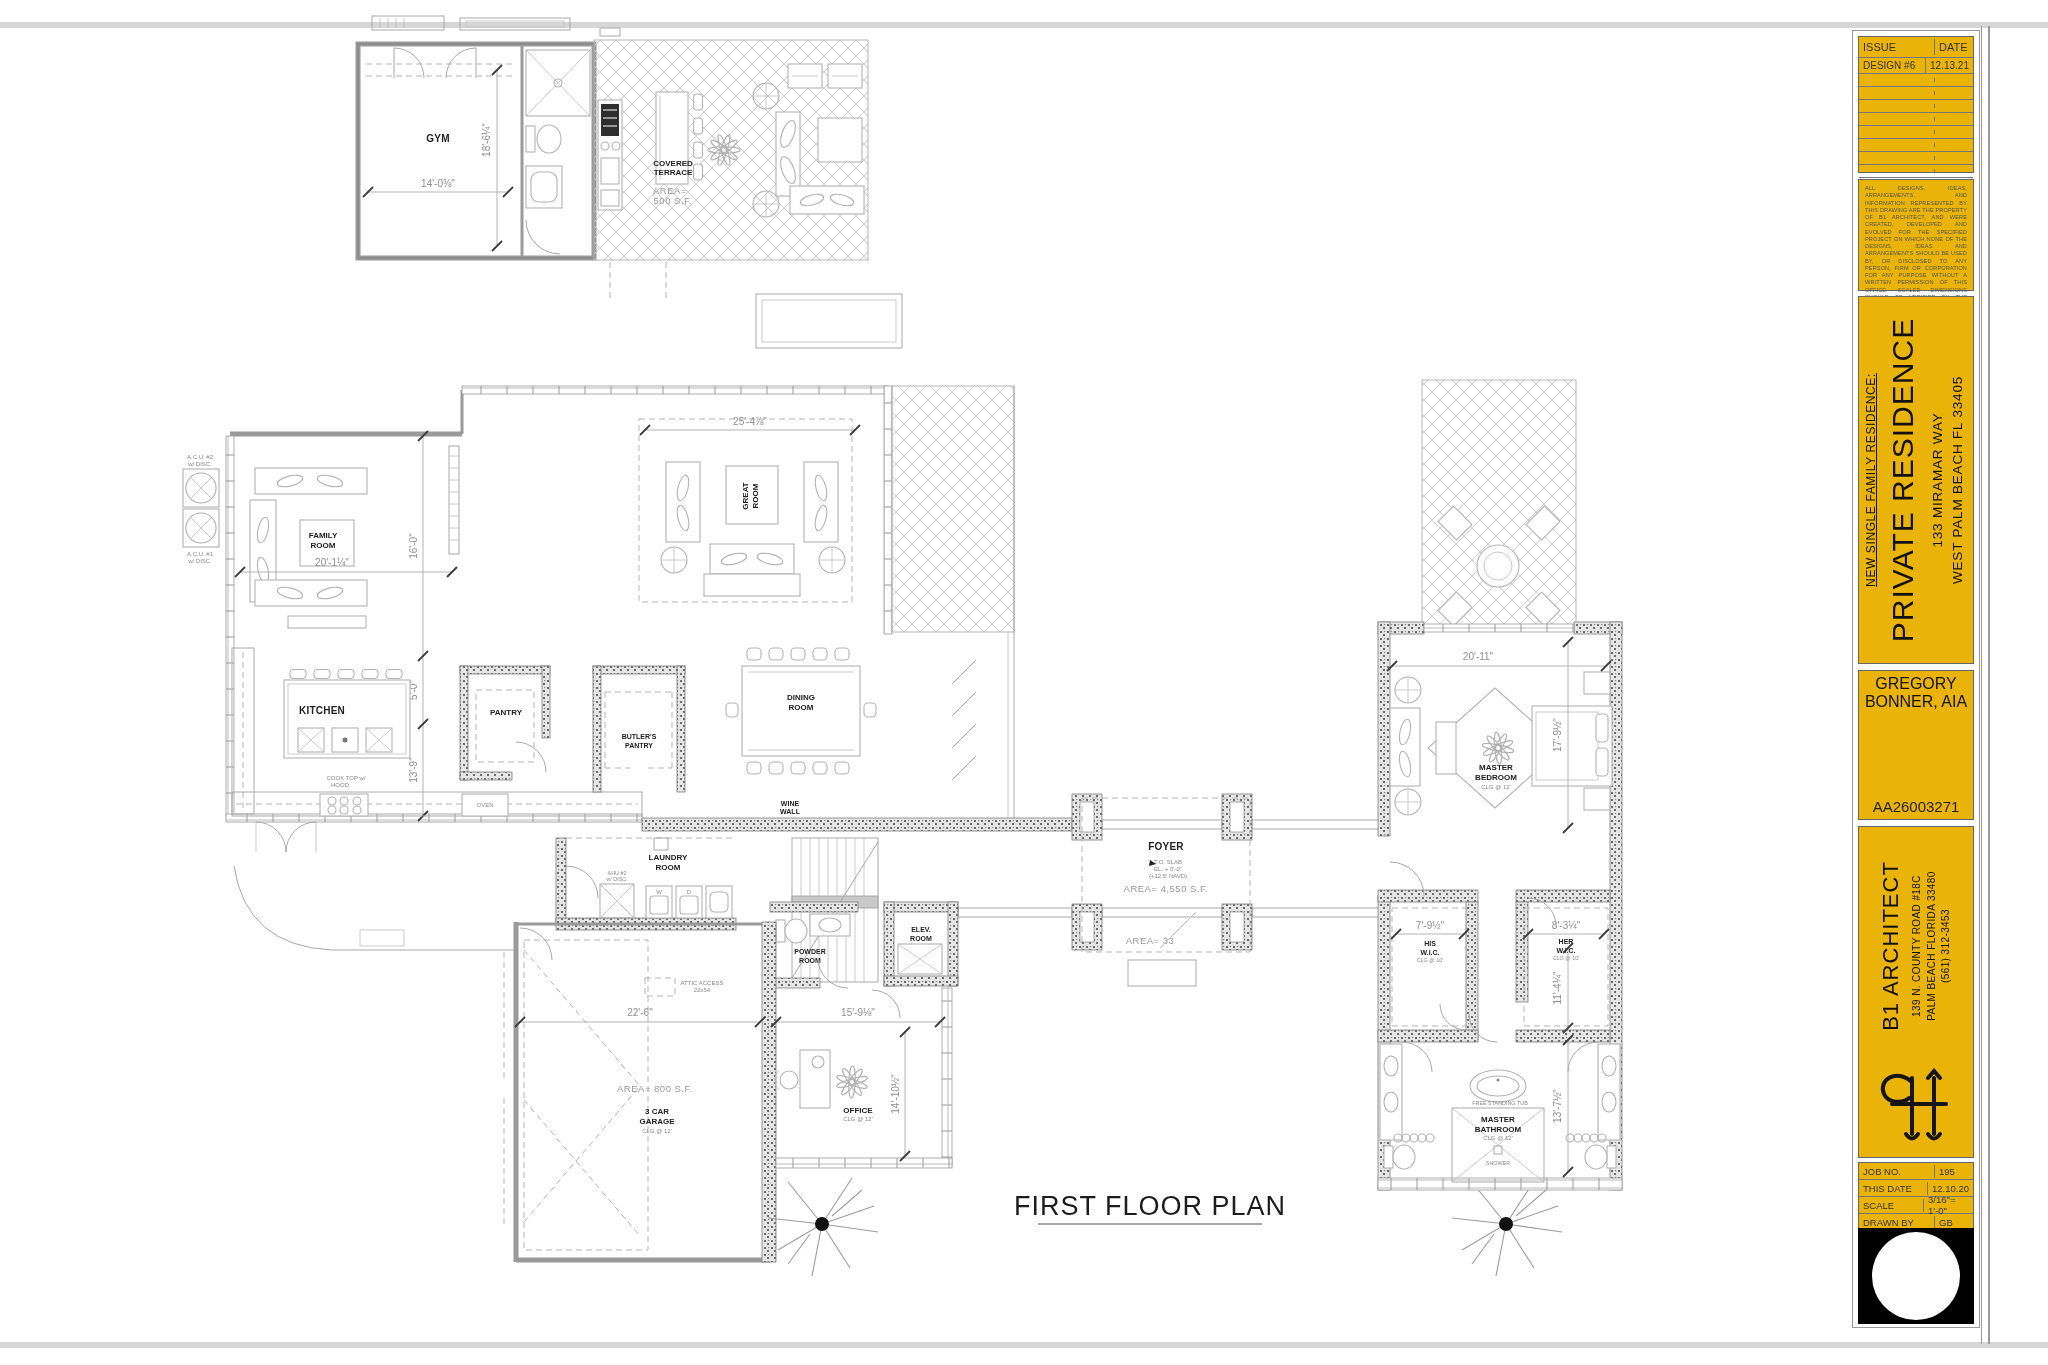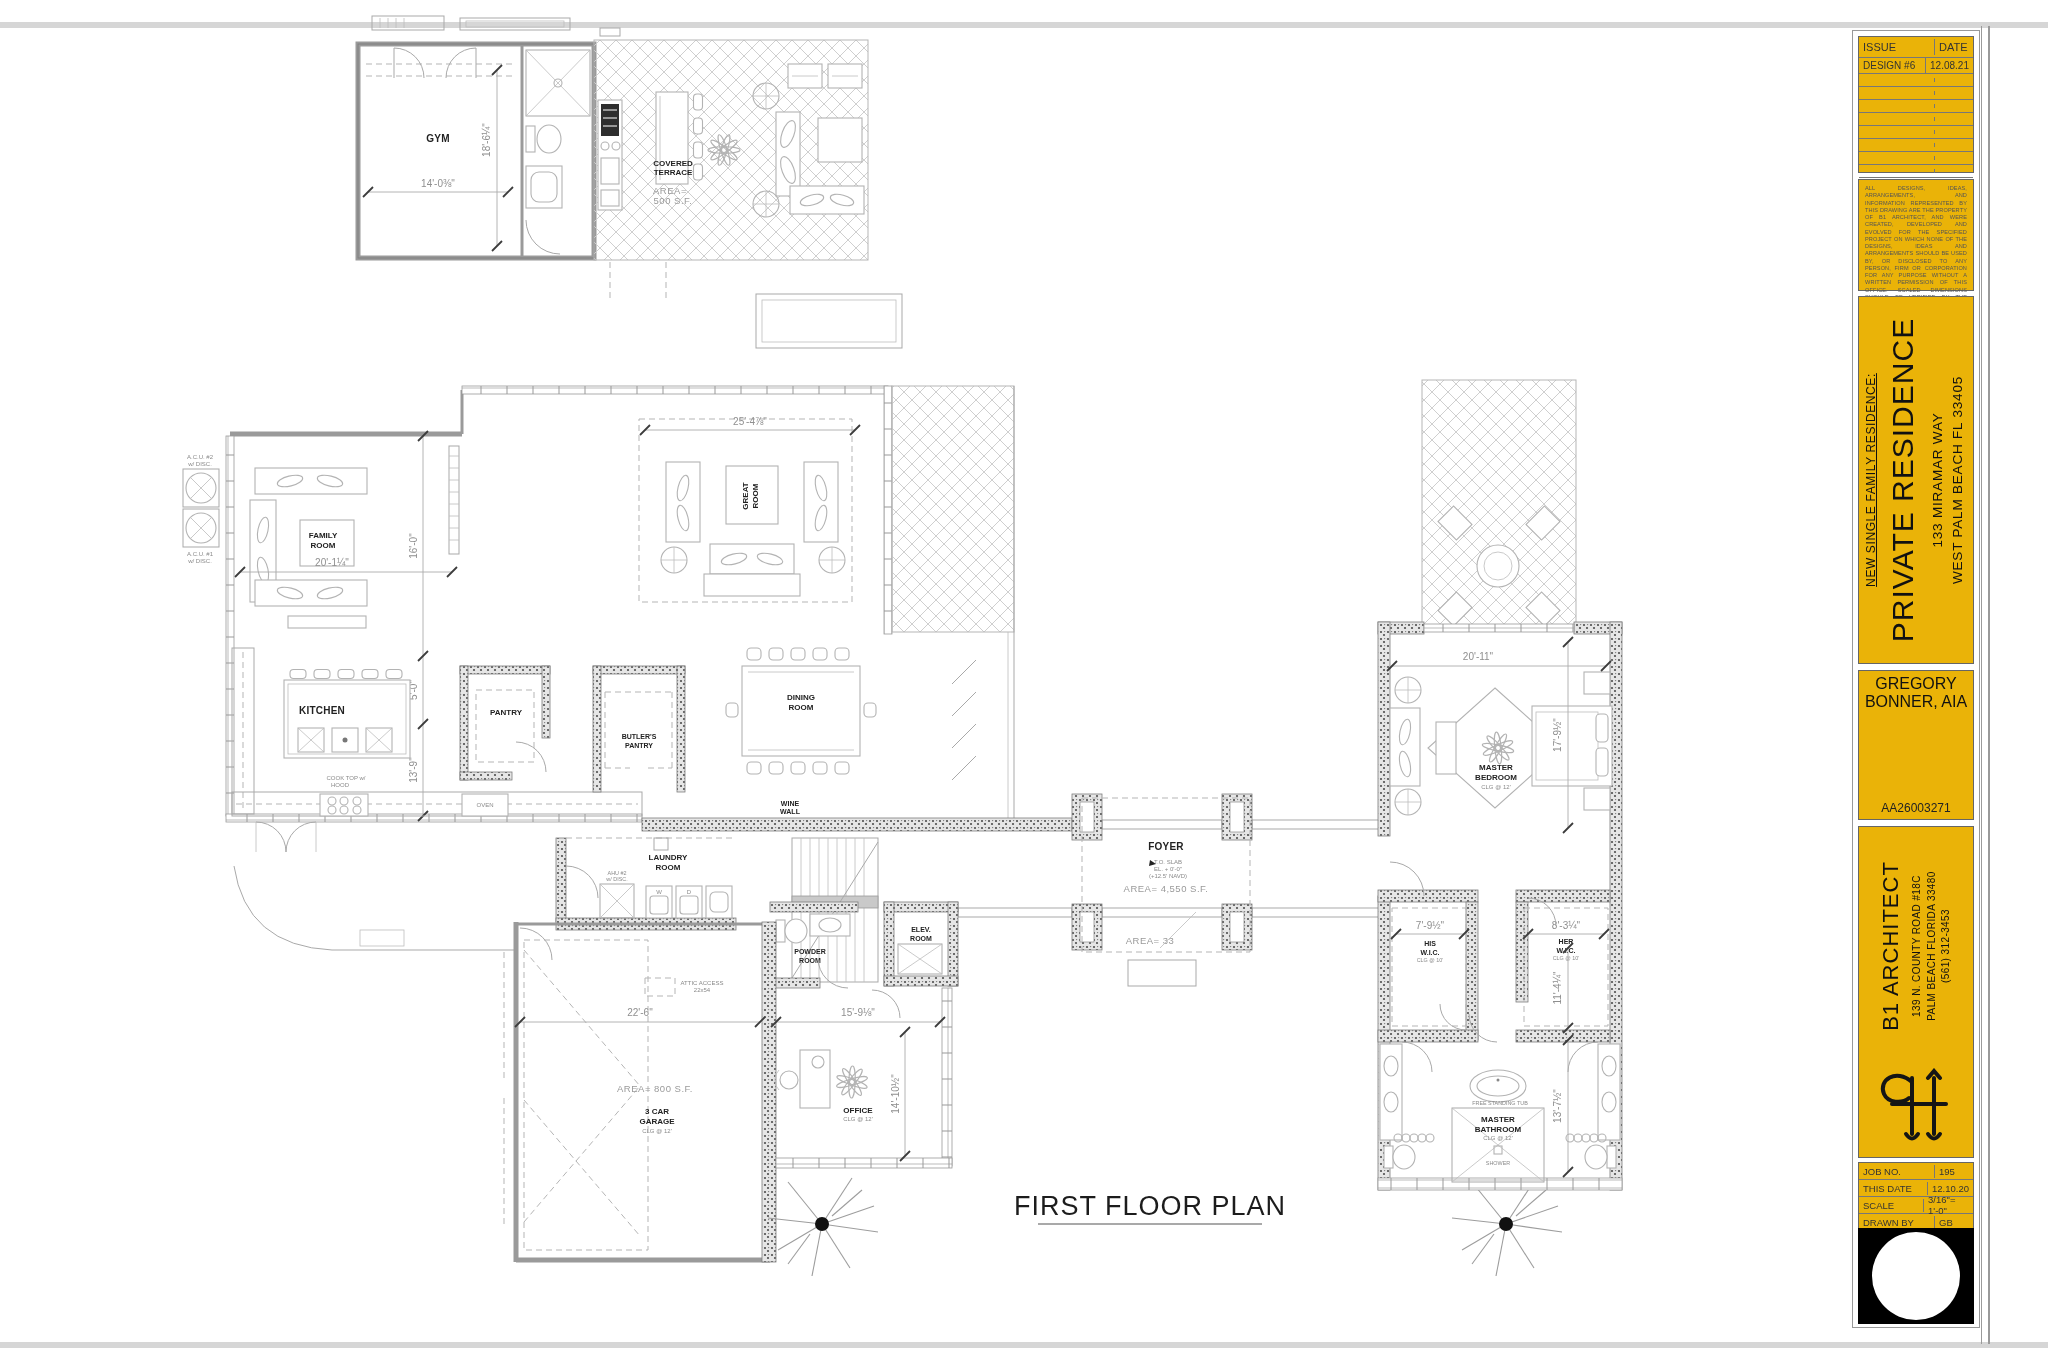--- a/index.html
+++ b/index.html
@@ -15,21 +15,21 @@
   .issue-head{font-size:11px;height:20px;align-items:center;}
   .issue-row{font-size:10px;height:15px;align-items:center;}
   .issue-empty{height:12px;}
   .disclaimer{font-size:5.6px;line-height:1.3;color:#555;padding:5px 6px;text-align:justify;letter-spacing:.1px;}
   .rot{position:absolute;transform-origin:0 0;transform:rotate(-90deg);display:flex;flex-direction:column;
        align-items:center;justify-content:center;text-align:center;}
   .kicker{font-size:12px;color:#111;text-decoration:underline;letter-spacing:.6px;margin-bottom:8px;}
   .proj-name{font-size:30px;color:#111;font-weight:500;letter-spacing:1px;margin-bottom:8px;white-space:nowrap;}
   .proj-addr{font-size:13.5px;color:#111;letter-spacing:.8px;line-height:1.5;white-space:nowrap;}
   .arch-name{position:absolute;top:4px;left:0;right:0;text-align:center;font-size:16px;color:#111;}
-  .arch-lic{position:absolute;bottom:4px;left:0;right:0;text-align:center;font-size:12px;color:#222;}
+  .arch-lic{position:absolute;bottom:4px;left:0;right:0;text-align:center;font-size:15px;color:#222;}
   .firm-name{font-size:22px;color:#111;font-weight:500;letter-spacing:1px;margin-bottom:6px;white-space:nowrap;}
   .firm-addr{font-size:10px;color:#111;line-height:1.45;letter-spacing:.4px;white-space:nowrap;}
   .info-row{display:flex;border-bottom:1px solid #777;font-size:9.5px;color:#333;height:16px;align-items:center;}
   .info-row div{padding:1px 4px;box-sizing:border-box;}
   .info-row div:first-child{width:76px;border-right:1px solid #777;}
   .logo-box{position:absolute;background:#000;}
   .logo-box .circ{position:absolute;left:50%;top:50%;width:88px;height:88px;border-radius:50%;
         background:#fff;transform:translate(-50%,-50%);}
   
   svg text{font-family:"Liberation Sans",sans-serif;}
@@ -656,21 +656,21 @@
   <div style="position:absolute;left:1981px;top:26px;width:1px;height:1318px;background:#9a9a9a"></div>
   <div style="position:absolute;left:1988px;top:26px;width:2px;height:1318px;background:#9a9a9a"></div>
 
   <div class="tb-box" style="left:1858px;top:36px;width:116px;height:137px">
     <div class="issue-head">
       <div>ISSUE</div>
       <div>DATE</div>
     </div>
     <div class="issue-row">
       <div>DESIGN #6</div>
-      <div>12.08.21</div>
+      <div>12.13.21</div>
     </div>
     <div class="issue-row issue-empty">
         <div></div>
         <div></div>
       </div>
     <div class="issue-row issue-empty">
         <div></div>
         <div></div>
       </div>
     <div class="issue-row issue-empty">

